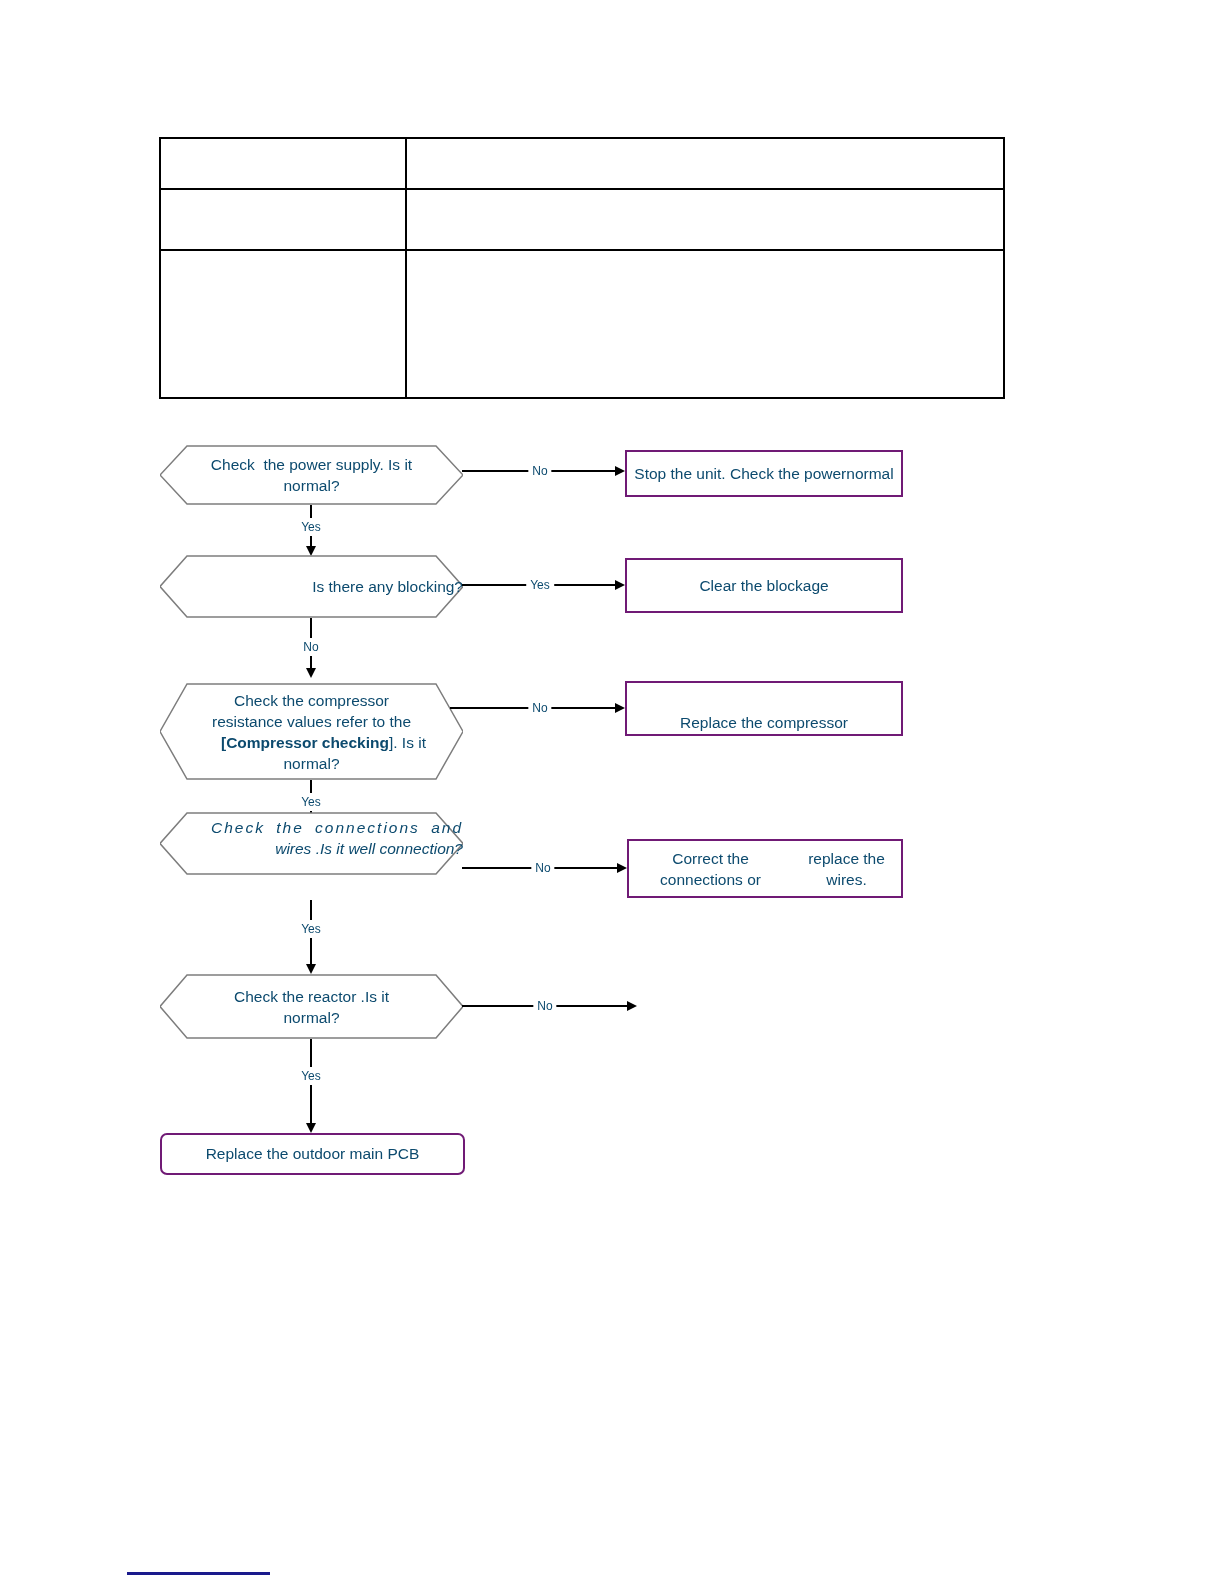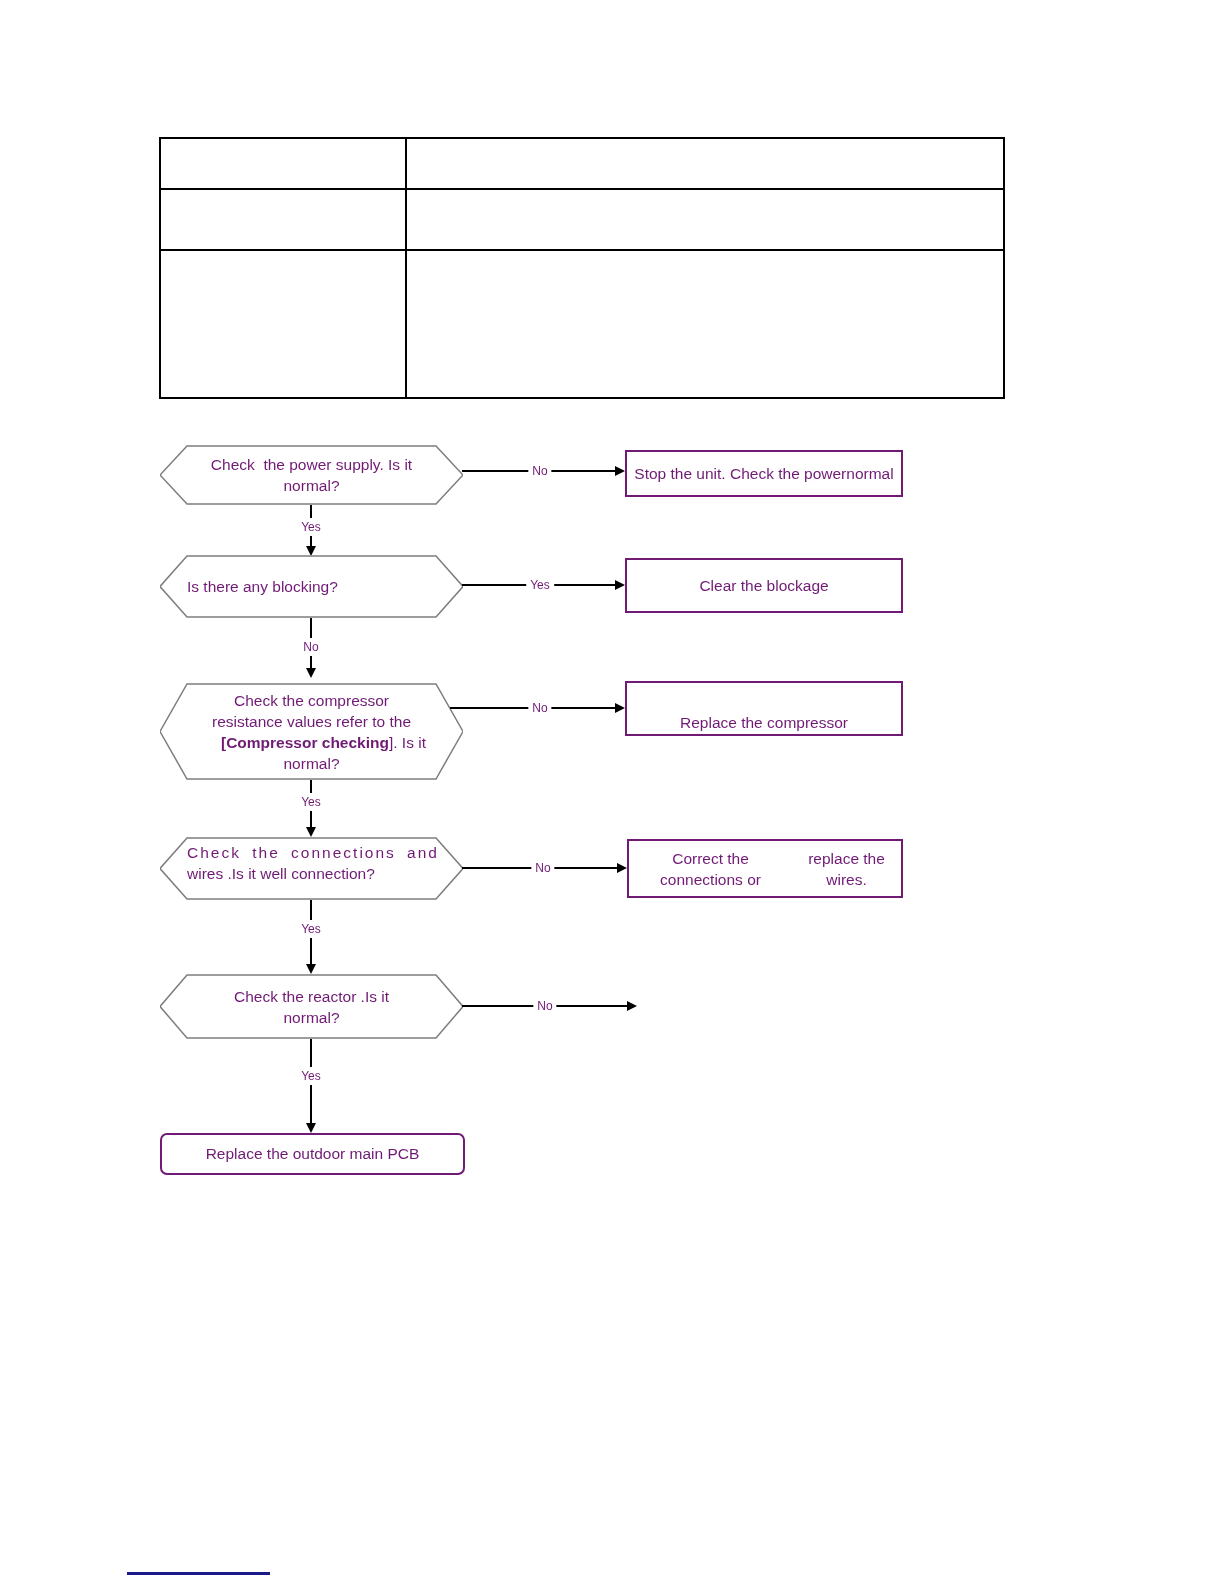--- a/index.html
+++ b/index.html
@@ -1,34 +1,34 @@
 <!DOCTYPE html>
 <html><head>
 <meta charset="utf-8">
 <style>
   html,body{margin:0;padding:0;background:#fff;}
   .page{position:relative;width:1224px;height:1584px;background:#ffffff;
-        font-family:"Liberation Sans",sans-serif;color:#701a75;overflow:hidden;}
+        font-family:"Liberation Sans",sans-serif;color:#0c4a6e;overflow:hidden;}
 
   
   .itable{position:absolute;left:159px;top:137px;border-collapse:collapse;table-layout:fixed;}
   .itable td{border:2px solid #000;padding:2px 6px;vertical-align:top;font-size:15px;background:#fff;}
   .itable col.c1{width:246px;}
   .itable col.c2{width:598px;}
   .itable tr.r1{height:51px;}
   .itable tr.r2{height:61px;}
   .itable tr.r3{height:148px;}
 
   
   .hex{position:absolute;}
   .hex svg{position:absolute;left:0;top:0;}
   .hex .txt{position:absolute;left:0;top:0;right:0;bottom:0;display:flex;flex-direction:column;
             justify-content:center;align-items:center;text-align:center;
             font-size:15.5px;line-height:21px;}
-  .hex .txt.leftal{align-items:flex-start;text-align:left;padding-left:27px;}
+  .hex .txt.leftal{align-items:flex-end;text-align:left;padding-left:27px;}
   .line{white-space:pre-wrap;}
   .tracked{letter-spacing:2px;word-spacing:5px;}
   .b{font-weight:bold;margin-left:24px;}
 
   .bx{position:absolute;box-sizing:border-box;border:2px solid #701a75;background:#fff;
       display:flex;flex-direction:row;justify-content:center;align-items:center;
       text-align:center;font-size:15.5px;line-height:22px;}
 
   .hline{position:absolute;height:2px;background:#000;}
   .vline{position:absolute;width:2px;background:#000;}
@@ -119,21 +119,21 @@
   <div class="hline" style="left:450px;top:707px;width:165px;"></div>
   <div class="ar" style="left:615px;top:703px;"></div>
   <span class="lbl" style="left:540px;top:708px;">No</span>
   <div class="bx" style="left:625px;top:681px;width:278px;height:55px;align-items:flex-end;">
     <div class="line">Replace the compressor</div>
   </div>
   <div class="vline" style="left:310px;top:780px;height:48px;"></div>
   <div class="ad" style="left:306px;top:827px;"></div>
   <span class="lbl" style="left:311px;top:802px;">Yes</span>
 
-  <div class="hex" style="left:160px;top:837px;width:303px;height:51px;">
+  <div class="hex" style="left:160px;top:812px;width:303px;height:51px;font-style:italic;">
     <svg width="303" height="63">
       <polygon points="0,31.5 27,1 276,1 303,31.5 276,62 27,62" fill="#ffffff" stroke="#7d7d7d" stroke-width="1.5"></polygon>
     </svg>
     <div class="txt leftal">
       <div class="line tracked">Check the connections and</div>
       <div class="line">wires .Is it well connection?</div>
     </div>
   </div>
   <div class="hline" style="left:462px;top:867px;width:155px;"></div>
   <div class="ar" style="left:617px;top:863px;"></div>

